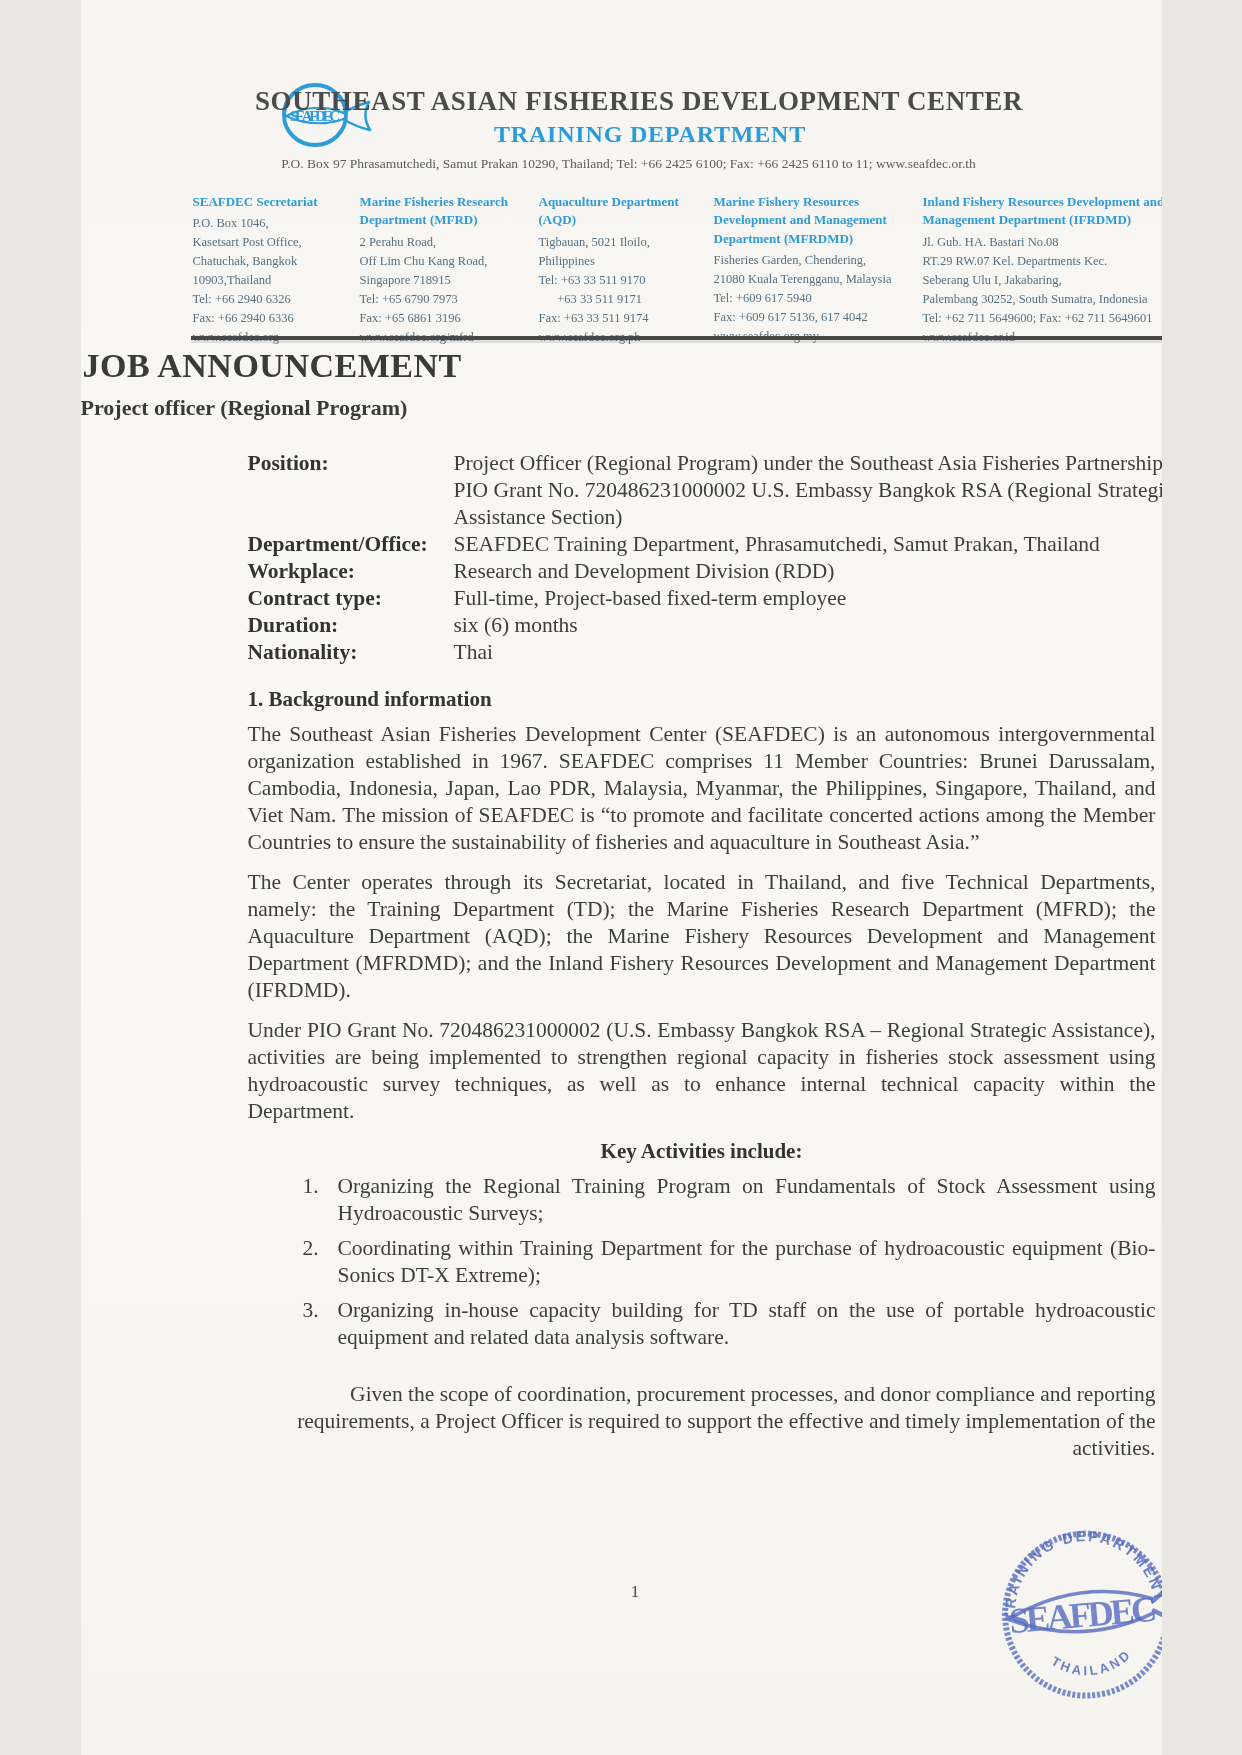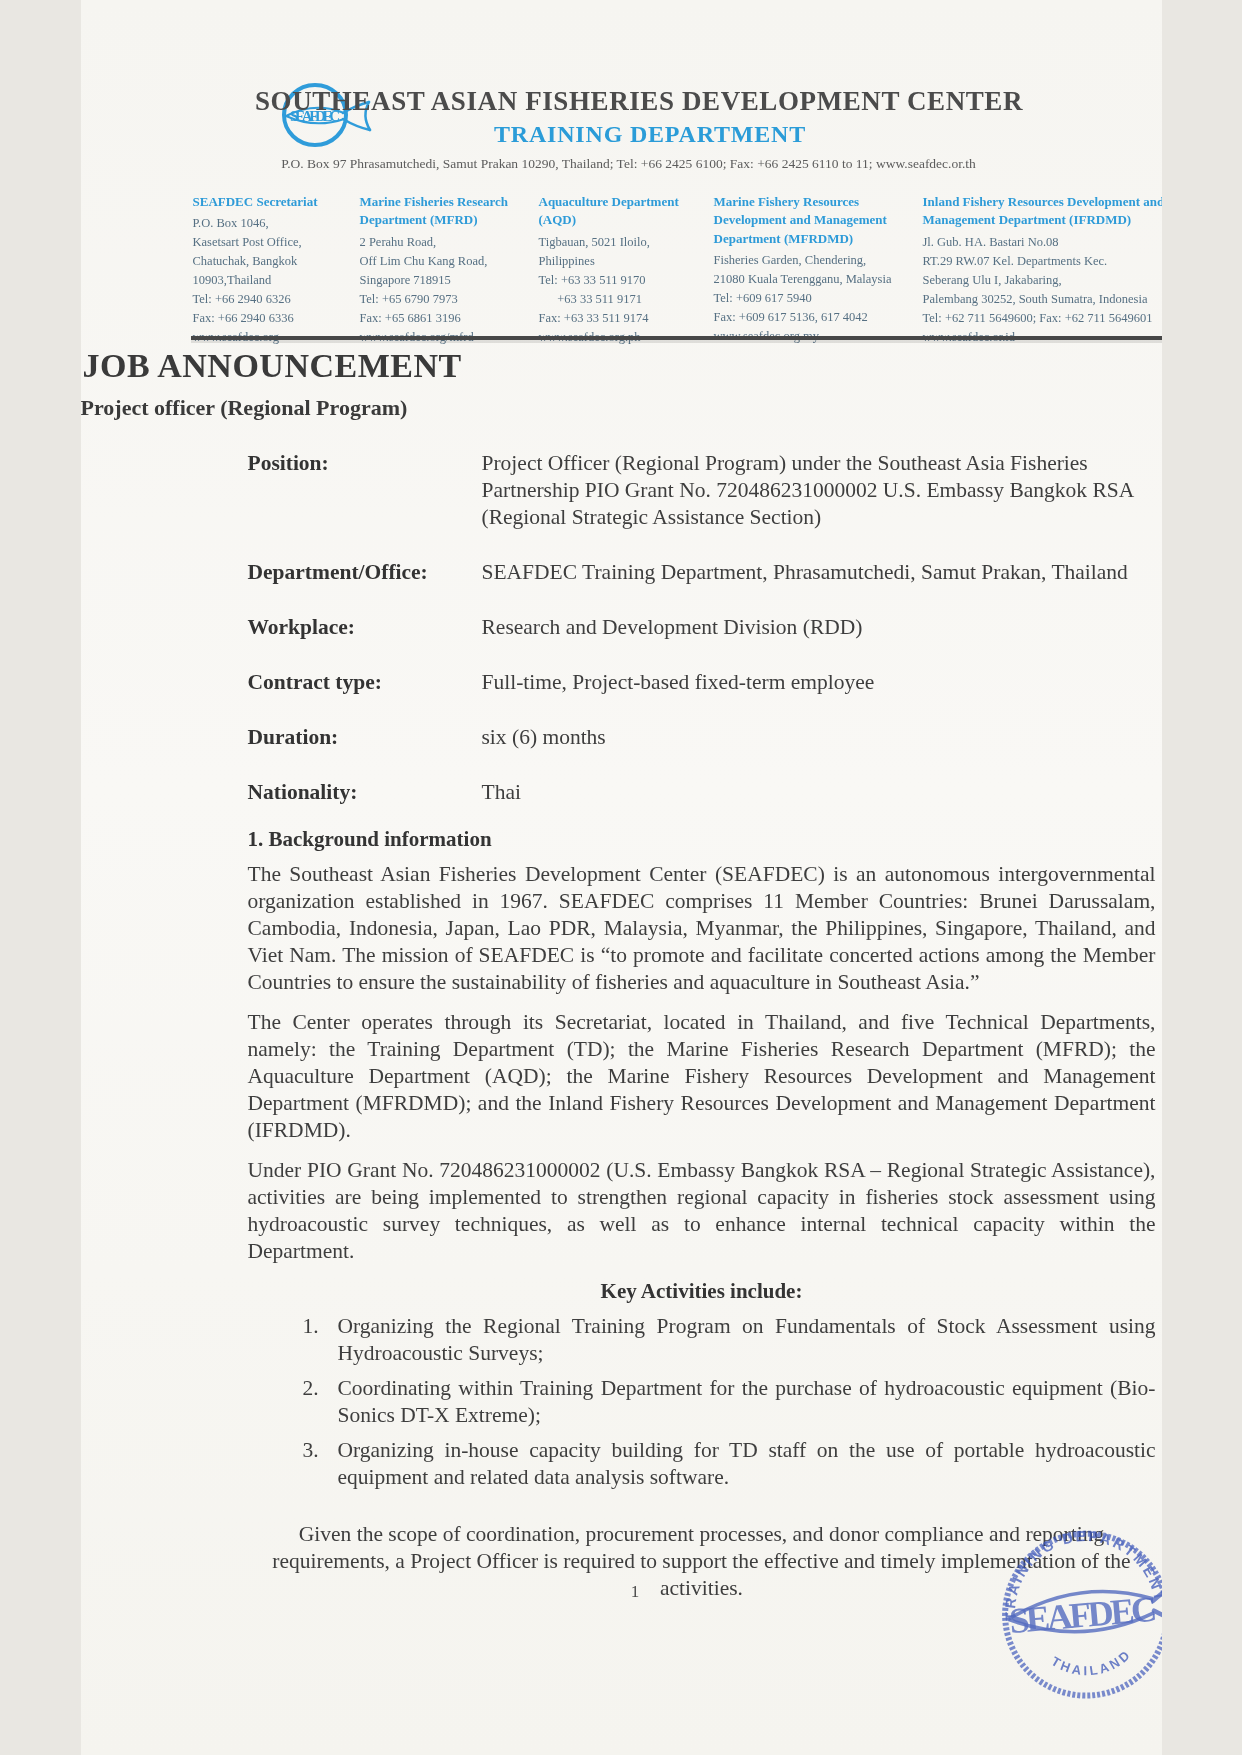--- a/index.html
+++ b/index.html
@@ -40,28 +40,28 @@
   }
   .subtitle {
     position:absolute; top:395px; left:0; width:100%; text-align:left;
     font-size:22px; font-weight:bold; color:#3a3a3a;
   }
   
   .content {
     position:absolute; top:450px; left:167px; width:908px;
     font-size:21.5px; color:#3e3e3e; line-height:27px;
   }
-  .details { display:grid; grid-template-columns:206px 1fr; width:930px;gap:28px; }
+  .details { display:grid; grid-template-columns:206px 1fr; width:930px; }
   .d-label { font-weight:bold; color:#333; }
   .sec-heading { font-weight:bold; font-size:21px; color:#343434; margin:20px 0 8px; }
   .para { margin:0 0 13px; text-align:justify; }
   .ka-item { display:flex; margin:0 0 8px; }
   .ka-num { flex:none; margin-left:55px; width:35px; }
   .ka-text { flex:1; text-align:justify; }
-  .closing { margin-top:30px; text-align:center; }
+  .closing { margin-top:30px; text-align:right; }
   
   .page-number {
     position:absolute; top:1582px; left:0; width:100%; box-sizing:border-box; padding-left:28px;
     text-align:center; font-size:17px; color:#4a4a4a;
   }
   .stamp { position:absolute; left:905px; top:1512px; opacity:0.86; transform:rotate(-5deg); }
   .artifact-line { position:absolute; top:1286px; left:1092px; width:150px; height:2px; background:#ecead f; background:#ece9de; }
 </style>
 </head>
 <body>

